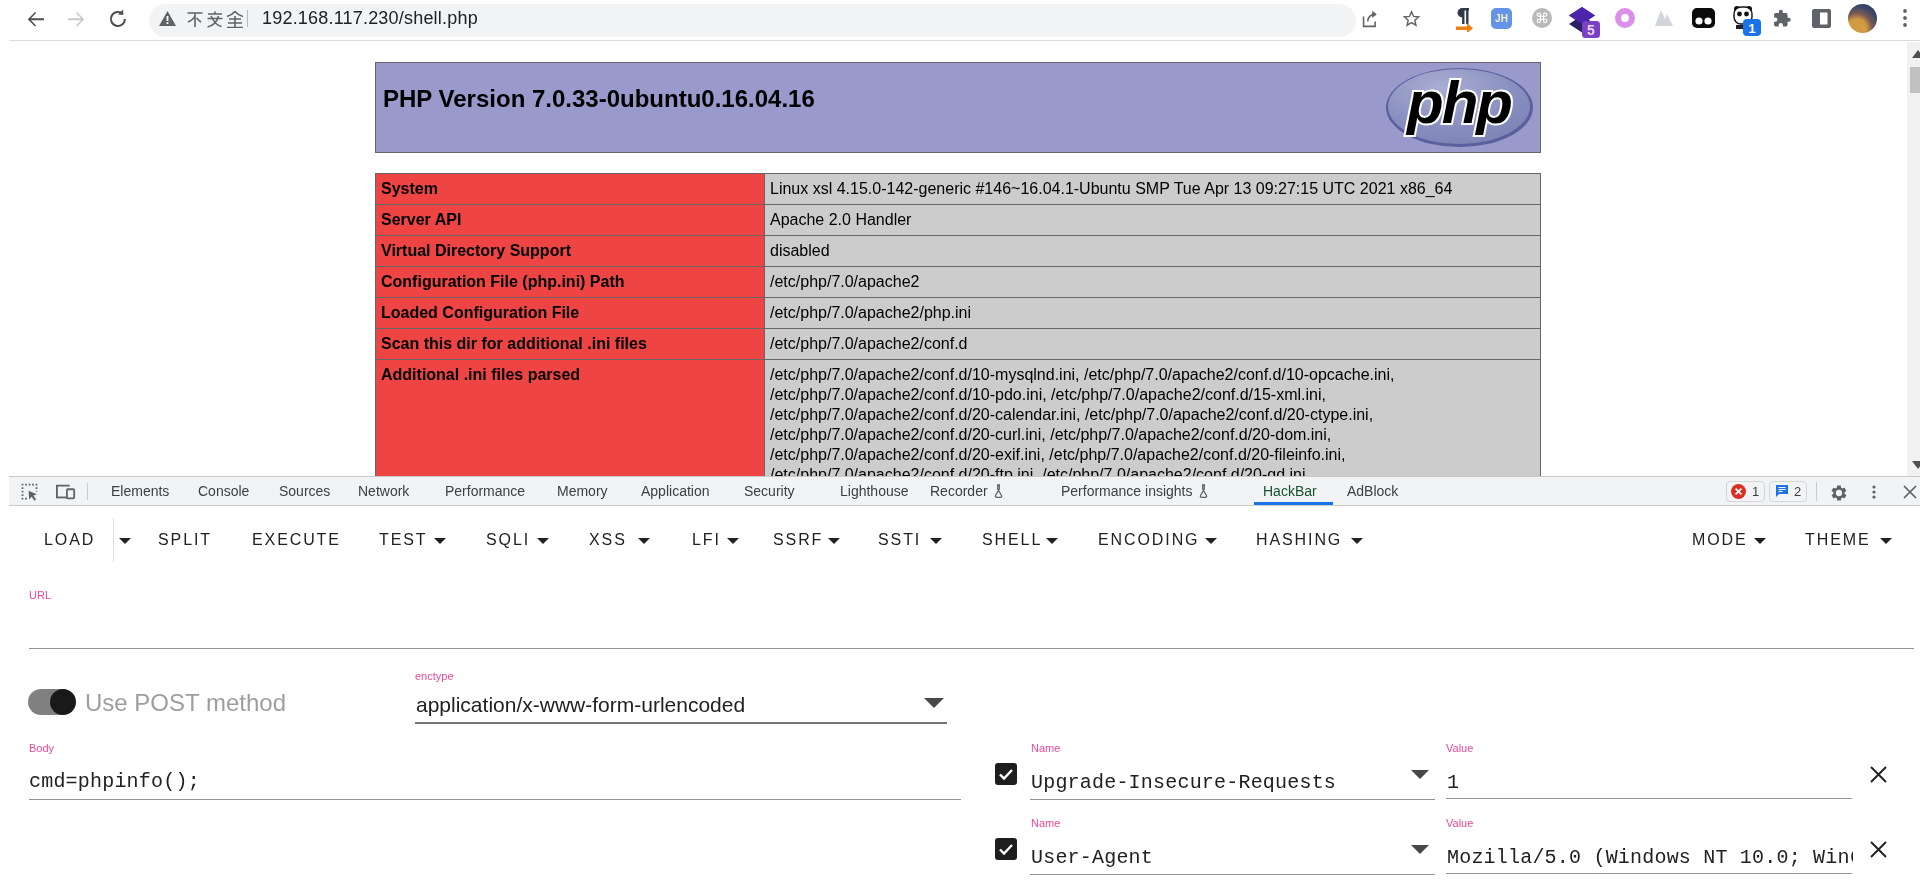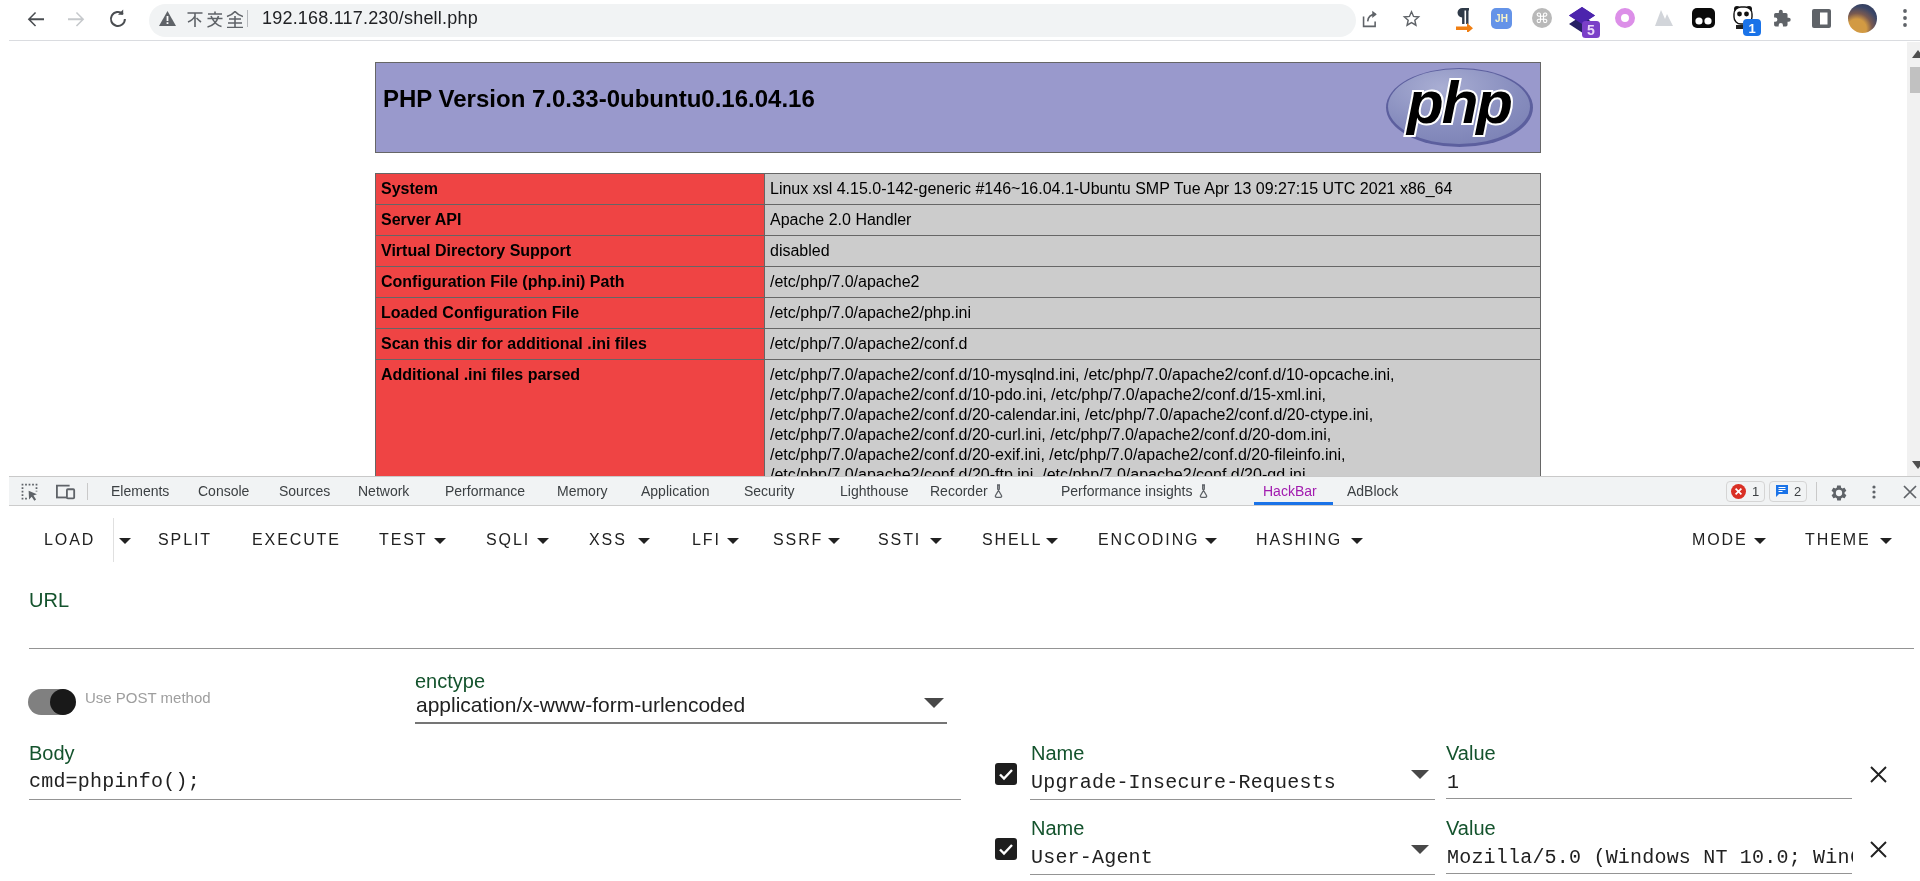--- a/index.html
+++ b/index.html
@@ -32,23 +32,23 @@
 .dttab { position:absolute; top:0; height:28px; line-height:28px; font-size:14px; color:#3c4043; }
 #hackbar-underline { position:absolute; top:25px; left:1245px; width:79px; height:3px; background:#1a73e8; }
 .badgepill { position:absolute; top:4px; height:21px; border:1px solid #d5d5d5; border-radius:4px; background:#f8f9fa00; }
 #dtsep1 { position:absolute; left:78px; top:6px; width:1px; height:17px; background:#c9c9c9; }
 #dtsep2 { position:absolute; left:1807px; top:5px; width:1px; height:19px; background:#c9c9c9; }
 
 
 #hb { position:absolute; top:507px; left:0; width:1920px; height:374px; background:#fff; }
 .hbbtn { position:absolute; top:24px; font-size:16px; font-weight:normal; letter-spacing:1.9px; color:#212121; }
 .caret { position:absolute; width:0; height:0; border-left:6px solid transparent; border-right:6px solid transparent; border-top:6px solid #212121; }
-.lbl { position:absolute; font-size:20px; color:#14532d; }
+.lbl { position:absolute; font-size:11px; color:#ec4899; }
 .mono { font-family:"Liberation Mono", monospace; font-size:20px; letter-spacing:0.2px; color:#212121; white-space:pre; }
-.sans20 { font-size:15px; color:#212121; }
+.sans20 { font-size:24px; color:#212121; }
 .uline { position:absolute; height:1px; background:#949494; }
 #modify { position:absolute; left:974px; top:170px; width:194px; height:46px; background:#fff; border-radius:4px; box-shadow:0 1px 3px rgba(0,0,0,0.35), 0 2px 5px rgba(0,0,0,0.18); text-align:center; line-height:46px; font-size:16.5px; font-weight:bold; letter-spacing:1px; color:#212121; }
 .chk { position:absolute; width:22px; height:22px; background:#1e1e1e; border-radius:3px; }
 .chk svg { position:absolute; left:2px; top:2px; }
 #hbscroll { position:absolute; right:0; top:5px; width:9px; height:364px; background:#757575; border-radius:5px; }
 </style>
 </head>
 <body>
 <div id="app">
 
@@ -233,21 +233,21 @@
   <div class="dttab" style="left:548px">Memory</div>
   <div class="dttab" style="left:632px">Application</div>
   <div class="dttab" style="left:735px">Security</div>
   <div class="dttab" style="left:831px">Lighthouse</div>
   <div class="dttab" style="left:921px">Recorder<svg style="display:inline-block;vertical-align:-2px;margin-left:4px" width="13" height="14" viewBox="0 0 13 14">
           <path d="M5 1h3M5.7 1v4l3.8 6.5a1.2 1.2 0 0 1-1 1.8H4.5a1.2 1.2 0 0 1-1-1.8L7.3 5V1" fill="none" stroke="#5f6368" stroke-width="1.3"></path>
         </svg></div>
   <div class="dttab" style="left:1052px">Performance insights<svg style="display:inline-block;vertical-align:-2px;margin-left:4px" width="13" height="14" viewBox="0 0 13 14">
           <path d="M5 1h3M5.7 1v4l3.8 6.5a1.2 1.2 0 0 1-1 1.8H4.5a1.2 1.2 0 0 1-1-1.8L7.3 5V1" fill="none" stroke="#5f6368" stroke-width="1.3"></path>
         </svg></div>
-  <div class="dttab" style="left:1254px;color:#a21caf">HackBar</div>
+  <div class="dttab" style="left:1254px;color:#14532d">HackBar</div>
   <div class="dttab" style="left:1338px">AdBlock</div>
   <div id="hackbar-underline"></div>
 
   <div class="badgepill" style="left:1717px;width:39px"></div>
   <svg class="abs" style="left:1722px;top:7px" width="15" height="15" viewBox="0 0 15 15">
         <circle cx="7.5" cy="7.5" r="7.5" fill="#d93025"></circle>
         <path d="M4.6 4.6l5.8 5.8M10.4 4.6l-5.8 5.8" stroke="#fff" stroke-width="1.7"></path>
       </svg>
   <div class="abs" style="left:1743px;top:7px;font-size:13px;color:#3c4043">1</div>
 

